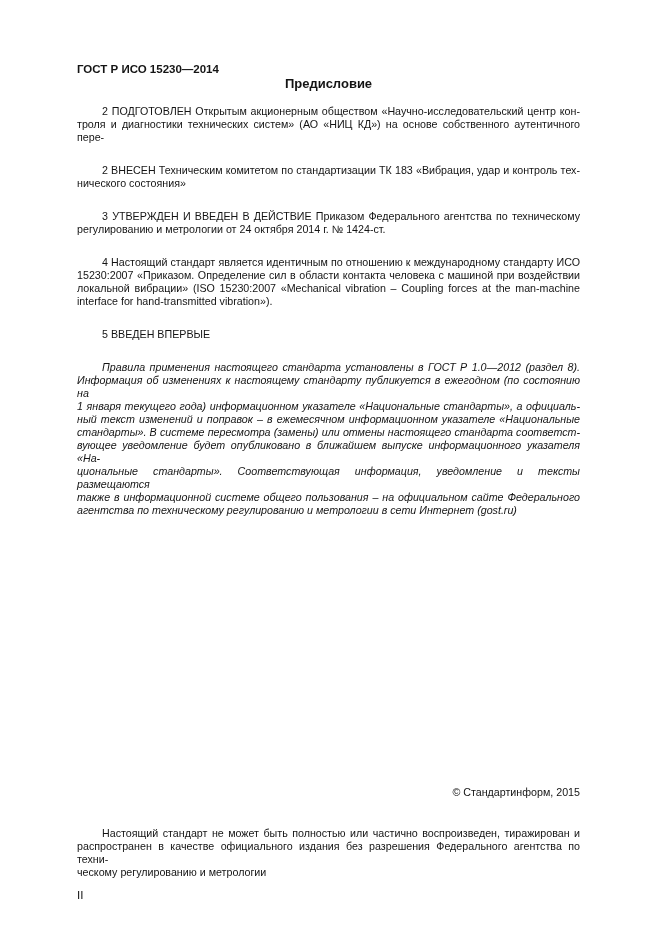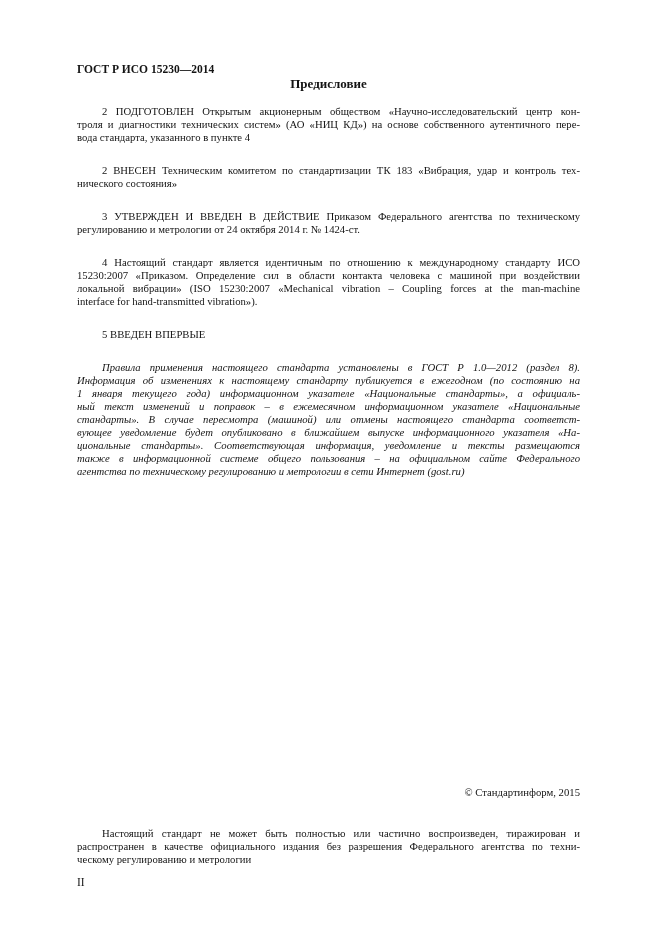--- a/index.html
+++ b/index.html
@@ -5,21 +5,21 @@
   html, body {
     margin: 0;
     padding: 0;
     background: #ffffff;
   }
   .page {
     position: relative;
     width: 627px;
     height: 936px;
     background: #ffffff;
-    font-family: Liberation Serif, serif;
+    font-family: Liberation Sans, sans-serif;
     font-size: 10.7px;
     line-height: 13px;
     color: #141414;
     overflow: hidden;
   }
   .content {
     position: absolute;
     left: 77px;
     right: 47px;
     top: 62px;
@@ -75,21 +75,20 @@
 <body>
 
 <div class="page">
   <div class="content">
     <div class="doc-header">ГОСТ Р ИСО 15230—2014</div>
     <div class="doc-title">Предисловие</div>
     <div class="para-list">
         <div class="para">
           <div class="line first">2 ПОДГОТОВЛЕН Открытым акционерным обществом «Научно-исследовательский центр кон-</div>
           <div class="line">троля и диагностики технических систем» (АО «НИЦ КД») на основе собственного аутентичного пере-</div>
-          <div class="line last">вода стандарта, указанного в пункте 4</div>
         </div>
         <div class="para">
           <div class="line first">2 ВНЕСЕН Техническим комитетом по стандартизации ТК 183 «Вибрация, удар и контроль тех-</div>
           <div class="line last">нического состояния»</div>
         </div>
         <div class="para">
           <div class="line first">3 УТВЕРЖДЕН И ВВЕДЕН В ДЕЙСТВИЕ  Приказом Федерального агентства по техническому</div>
           <div class="line last">регулированию и метрологии от 24 октября 2014 г. № 1424-ст.</div>
         </div>
         <div class="para">
@@ -99,21 +98,21 @@
           <div class="line last">interface for hand-transmitted vibration»).</div>
         </div>
         <div class="para">
           <div class="line first last">5 ВВЕДЕН ВПЕРВЫЕ</div>
         </div>
         <div class="para italic">
           <div class="line first">Правила применения настоящего стандарта установлены в ГОСТ Р 1.0—2012 (раздел 8).</div>
           <div class="line">Информация об изменениях к настоящему стандарту публикуется в ежегодном (по состоянию на</div>
           <div class="line">1 января текущего года)  информационном указателе «Национальные стандарты», а официаль-</div>
           <div class="line">ный текст изменений и поправок – в ежемесячном  информационном указателе «Национальные</div>
-          <div class="line">стандарты». В случае пересмотра (машиной) или отмены настоящего стандарта соответст-</div>
+          <div class="line">стандарты». В системе пересмотра (замены) или отмены настоящего стандарта соответст-</div>
           <div class="line">вующее уведомление будет опубликовано в ближайшем выпуске информационного указателя «На-</div>
           <div class="line">циональные стандарты». Соответствующая информация, уведомление и тексты размещаются</div>
           <div class="line">также в информационной системе общего пользования – на официальном сайте Федерального</div>
           <div class="line last">агентства по техническому регулированию и метрологии в сети Интернет (gost.ru)</div>
         </div>
       </div>
   </div>
 
   <div class="bottom">
     <div class="copyright">© Стандартинформ, 2015</div>

